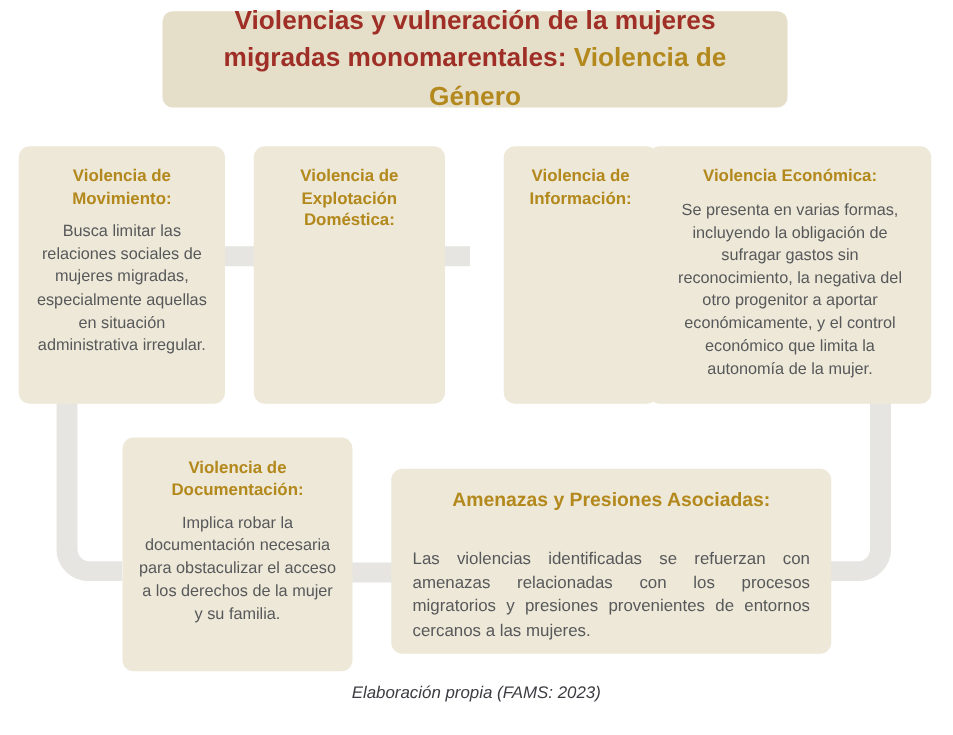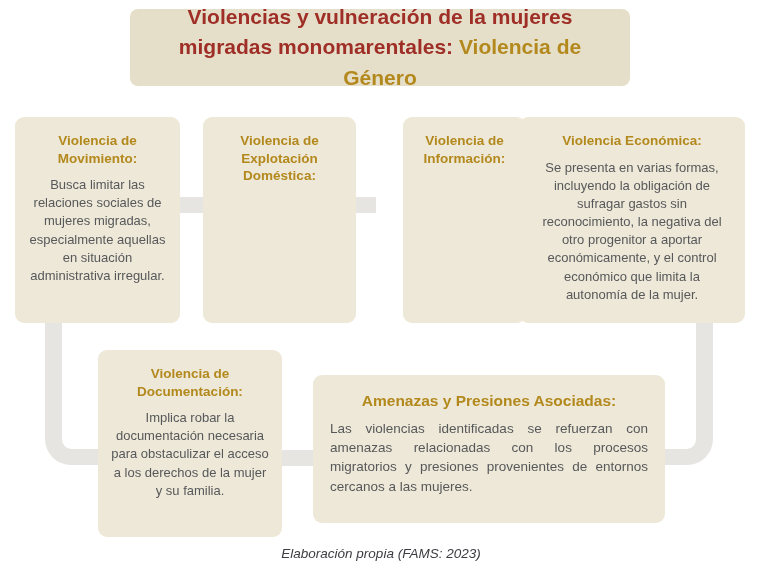--- a/index.html
+++ b/index.html
@@ -61,21 +61,21 @@
   }
   .vbox p{
     margin:0;color:var(--body-text);font-size:13px;line-height:1.4;
   }
   .box-1{left:15px;top:117px;width:165px;height:206px;}
   .box-2{left:203px;top:117px;width:153px;height:206px;}
   .box-3{left:375px;top:117px;width:123px;height:206px;margin-left:28px;}
   .box-4{left:519px;top:117px;width:226px;height:206px;padding:15px 18px;}
   .box-5{left:98px;top:350px;width:184px;height:187px;}
   .box-6{left:313px;top:375px;width:352px;height:148px;padding:16px 17px;}
-  .box-6 h3{font-size:15.5px;margin-bottom:8px;}
+  .box-6 h3{font-size:15.5px;margin-bottom:26px;}
   .box-6 p{font-size:13.5px;text-align:justify;line-height:1.42;}
 
   
   .footer-caption{
     position:absolute;left:0;top:546px;width:762px;text-align:center;
     font-style:italic;font-size:13.5px;color:var(--footer-text);
   }
 </style>
 </head>
 <body>

